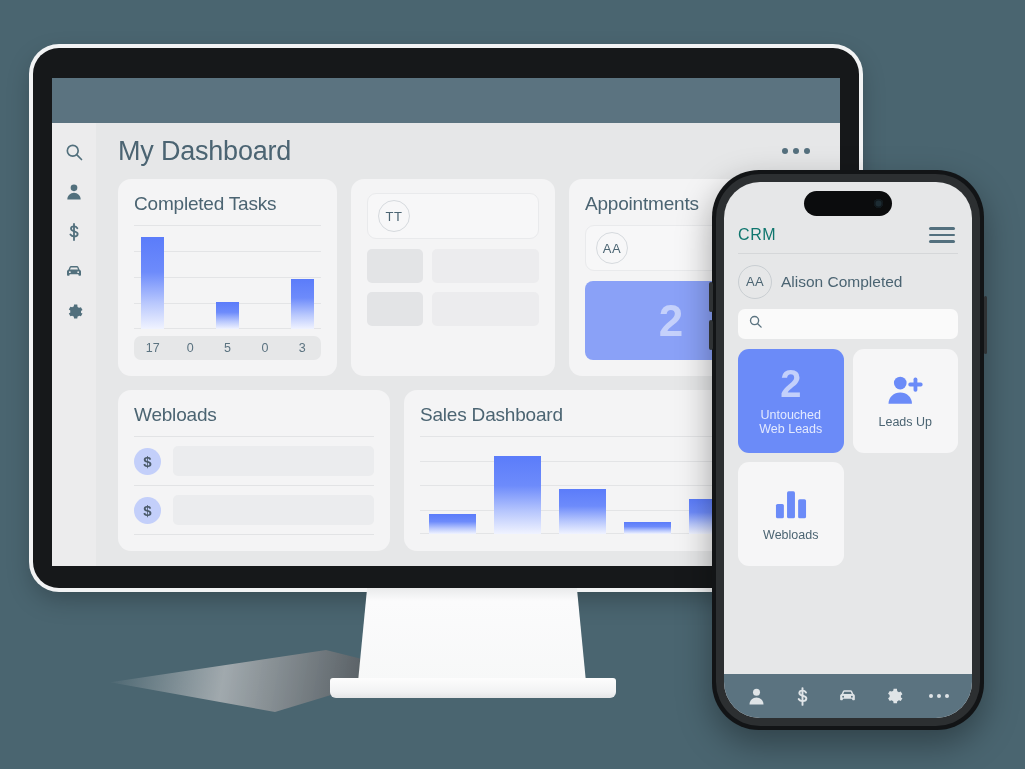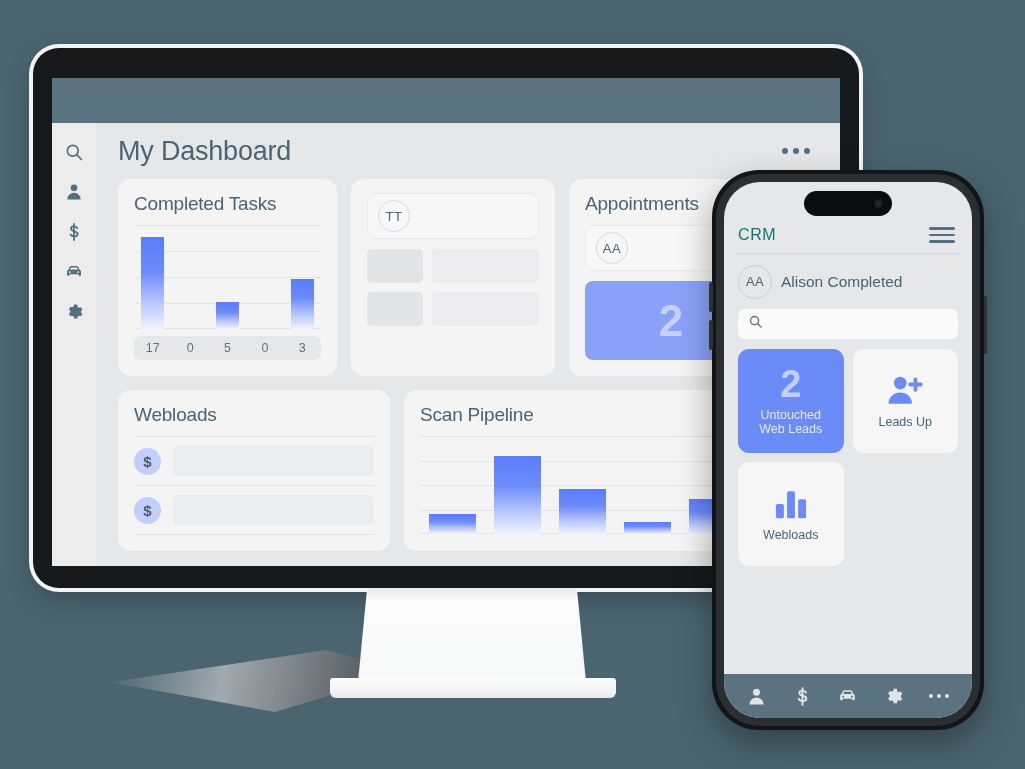--- a/index.html
+++ b/index.html
@@ -313,21 +313,21 @@
               </div>
               <div class="wl-sep"></div>
               <div class="wl-row">
                 <div class="wl-coin">$</div>
                 <div class="wl-bar"></div>
               </div>
               <div class="wl-sep"></div>
             </div>
 
             <div class="card" style="width:422px;">
-              <div class="card-title">Scan Pipeline</div>
+              <div class="card-title">Sales Dashboard</div>
               <div class="chart" style="height:98px;">
                 <div class="gridlines">
                   <span style="top:0"></span>
                     <span style="top:25%"></span>
                     <span style="top:50%"></span>
                     <span style="top:75%"></span>
                     <span style="top:99%"></span>
                 </div>
                 <div class="bars">
                   <div class="bslot">

